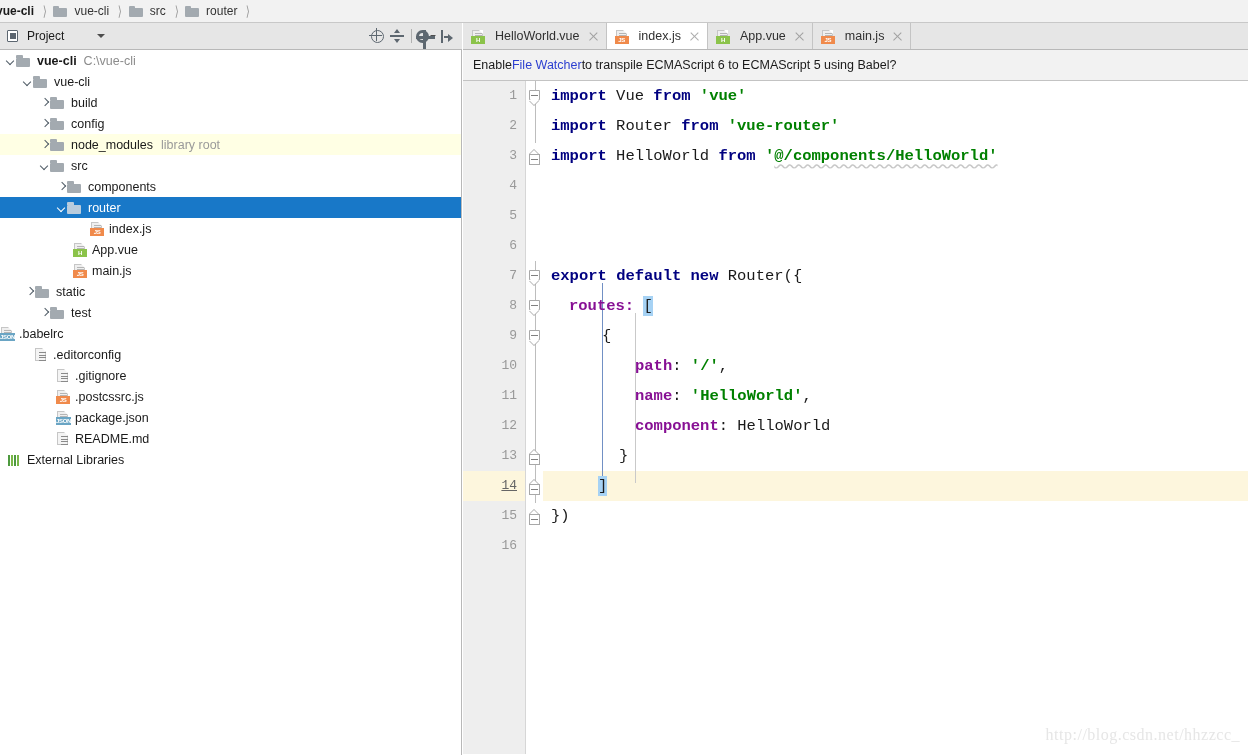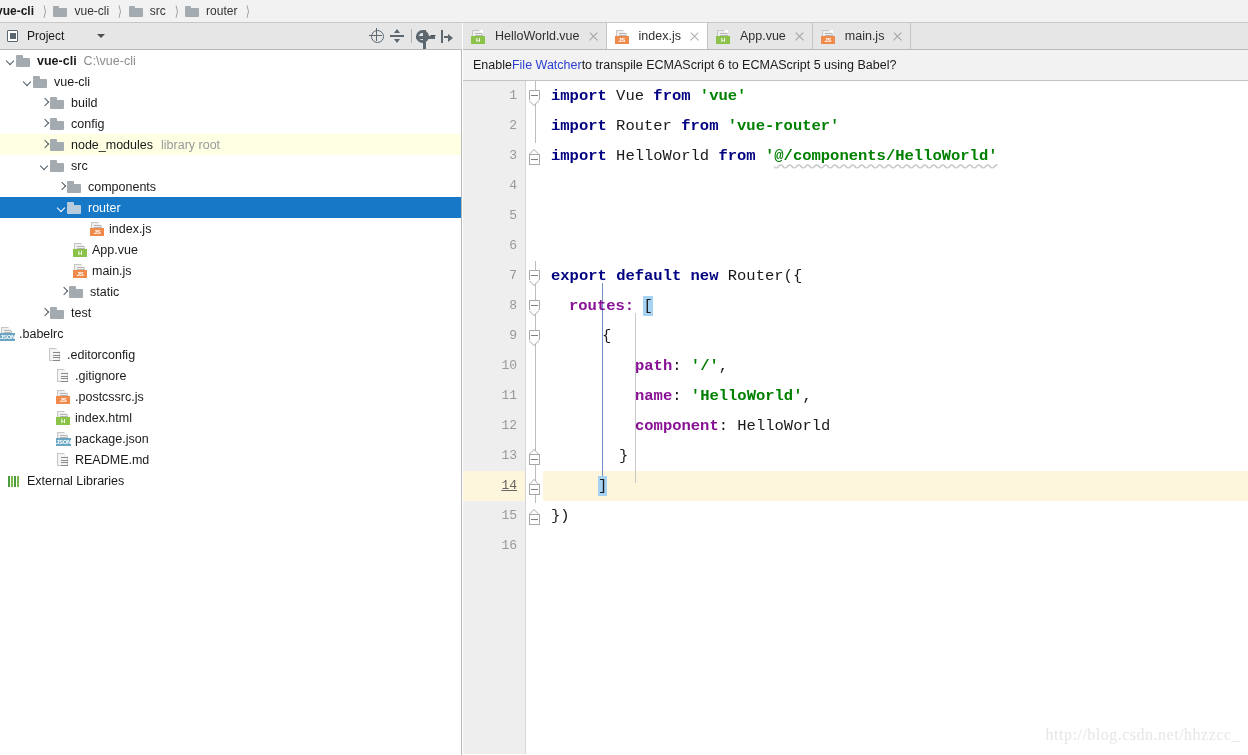--- a/index.html
+++ b/index.html
@@ -532,21 +532,21 @@
       <span class="ico-file">
         <span class="sheet">
             <span class="ln" style="top:2px"></span>
             <span class="ln" style="top:4px"></span>
           </span>
         <span class="badge js">JS</span>
       </span>
       <span>main.js</span>
     </div>
 
-    <div class="tree-row" style="padding-left:58px">
+    <div class="tree-row" style="padding-left:24px">
       <span class="chev right"></span>
       <span class="ico-folder"></span>
       <span>static</span>
     </div>
 
     <div class="tree-row" style="padding-left:39px">
       <span class="chev right"></span>
       <span class="ico-folder"></span>
       <span>test</span>
     </div>
@@ -555,21 +555,21 @@
       <span class="ico-file">
         <span class="sheet">
             <span class="ln" style="top:2px"></span>
             <span class="ln" style="top:4px"></span>
           </span>
         <span class="badge json">JSON</span>
       </span>
       <span>.babelrc</span>
     </div>
 
-    <div class="tree-row" style="padding-left:48px">
+    <div class="tree-row" style="padding-left:34px">
       <span class="ico-file txt">
         <span class="sheet">
           <span class="tl" style="top:3px"></span>
             <span class="tl" style="top:5.5px"></span>
           <span class="tl" style="top:8px"></span>
             <span class="tl" style="top:10.5px"></span>
         </span>
       </span>
       <span>.editorconfig</span>
     </div>
@@ -590,30 +590,20 @@
       <span class="ico-file">
         <span class="sheet">
             <span class="ln" style="top:2px"></span>
             <span class="ln" style="top:4px"></span>
           </span>
         <span class="badge js">JS</span>
       </span>
       <span>.postcssrc.js</span>
     </div>
 
-    <div class="tree-row" style="padding-left:56px">
-      <span class="ico-file">
-        <span class="sheet">
-            <span class="ln" style="top:2px"></span>
-            <span class="ln" style="top:4px"></span>
-          </span>
-        <span class="badge h">H</span>
-      </span>
-      <span>index.html</span>
-    </div>
 
     <div class="tree-row" style="padding-left:56px">
       <span class="ico-file">
         <span class="sheet">
             <span class="ln" style="top:2px"></span>
             <span class="ln" style="top:4px"></span>
           </span>
         <span class="badge json">JSON</span>
       </span>
       <span>package.json</span>

